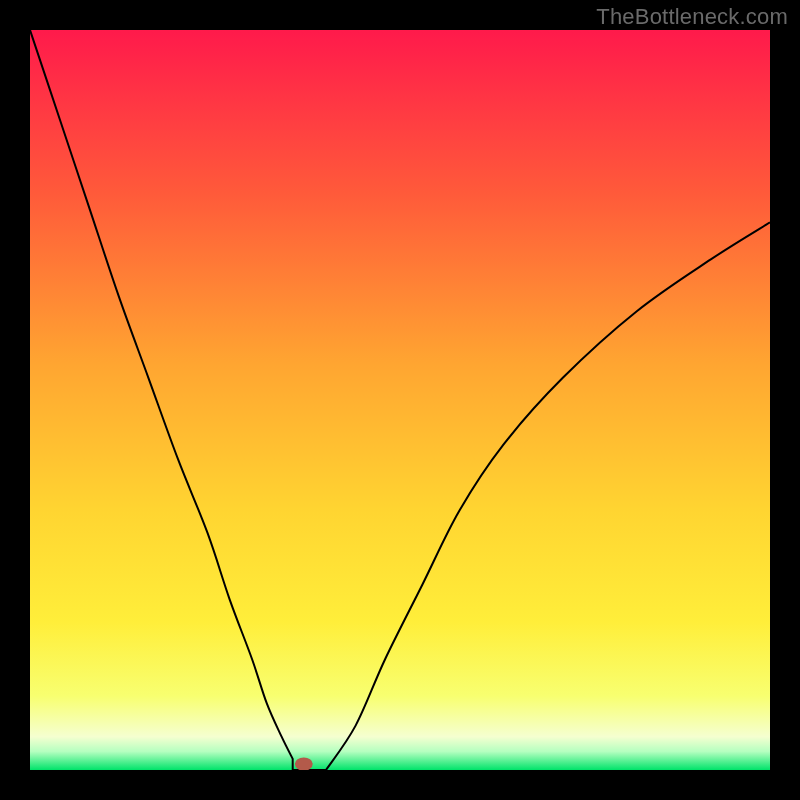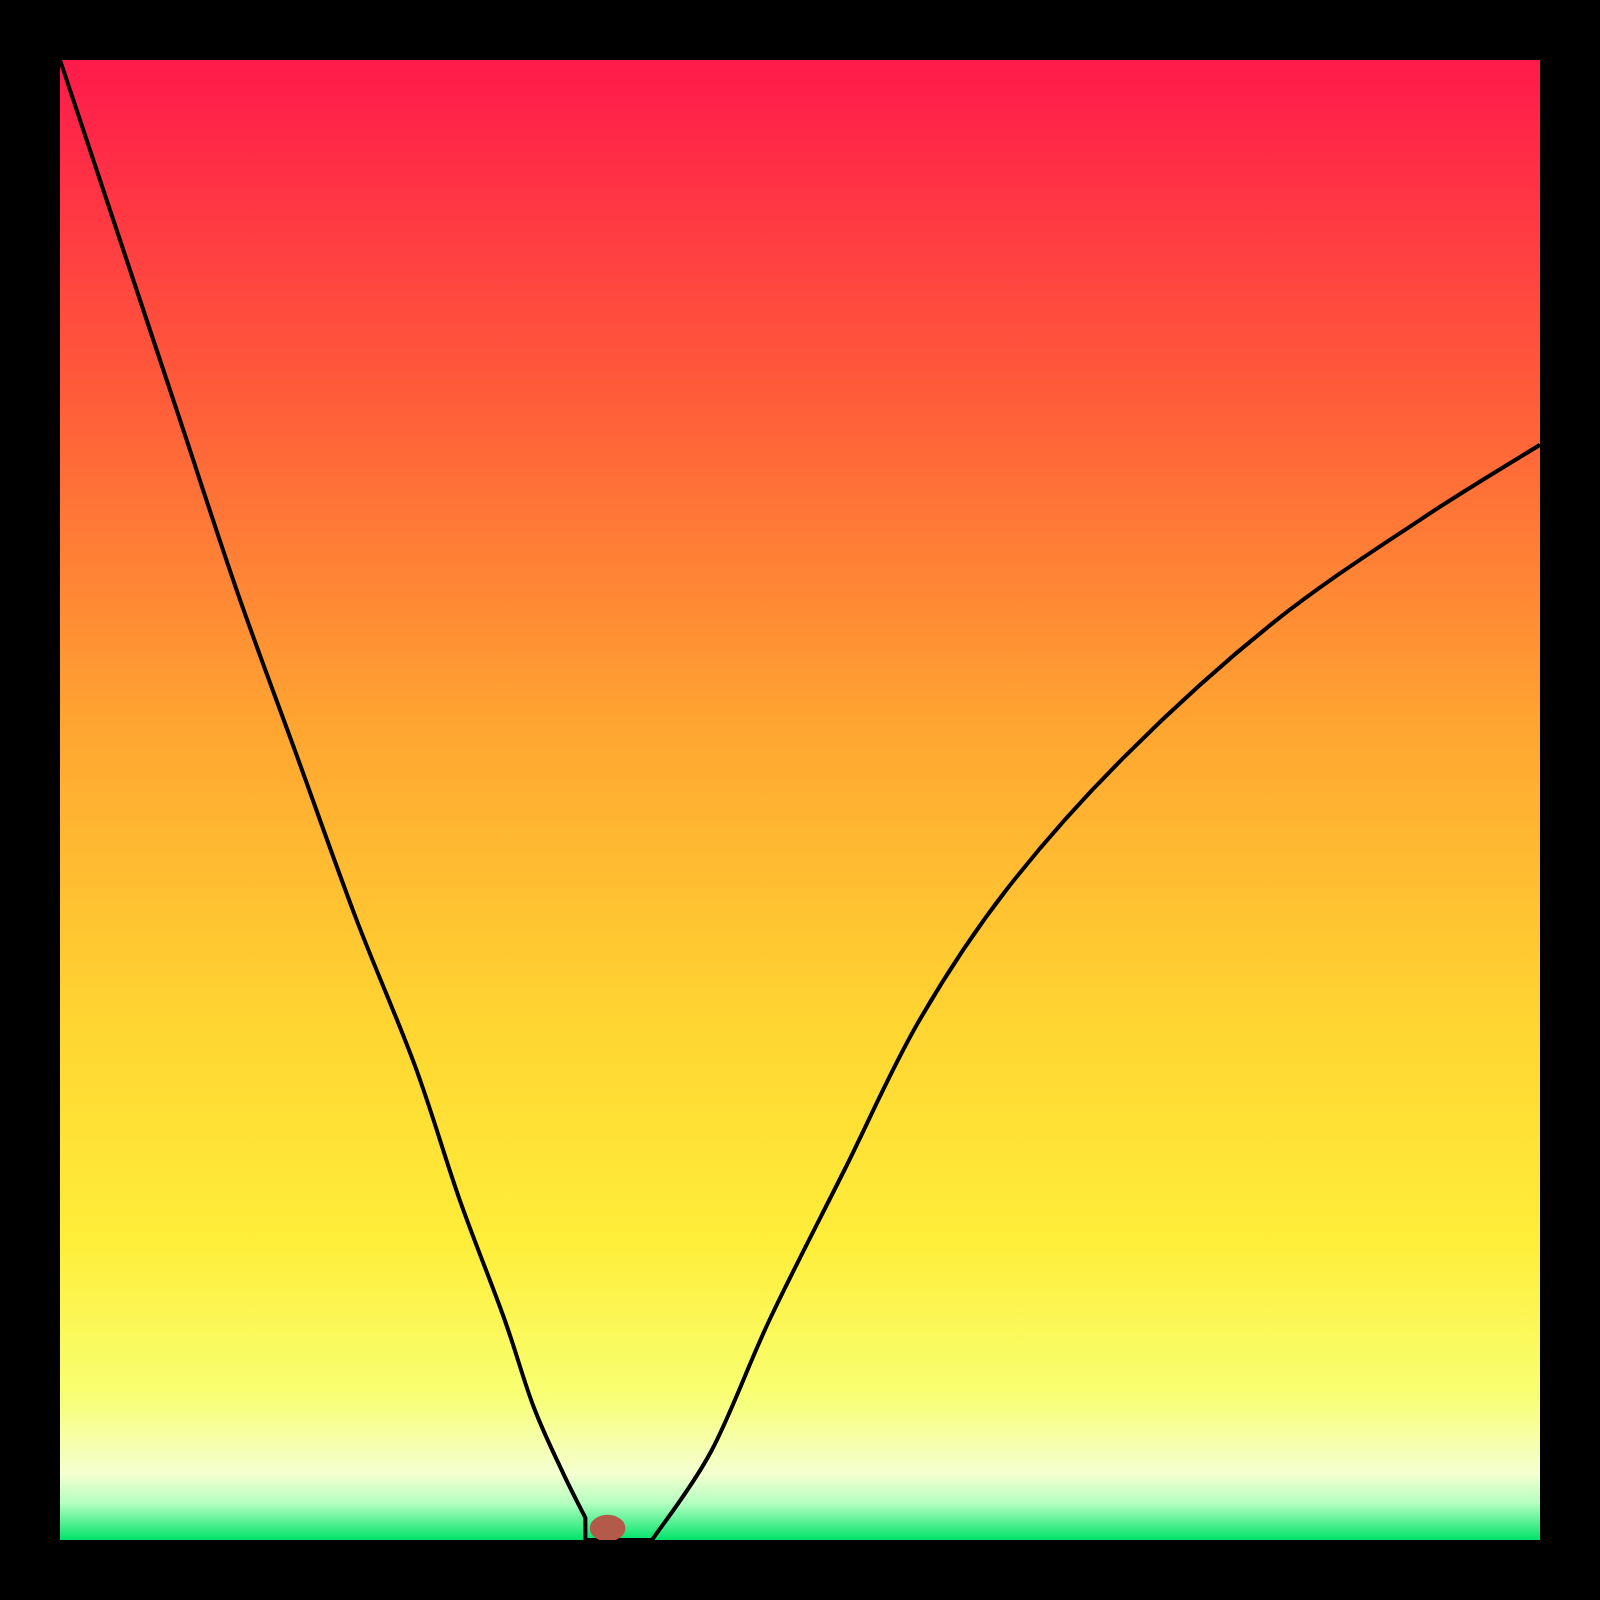--- a/index.html
+++ b/index.html
@@ -32,20 +32,21 @@
     font-size: 22px;
     font-weight: 500;
     letter-spacing: 0.2px;
   }
   svg { display: block; }
 </style>
 </head>
 <body>
 
 <div class="frame">
+  <div class="watermark">TheBottleneck.com</div>
   <div class="plot">
     <svg id="chart-svg" width="740" height="740" viewBox="0 0 100 100" preserveAspectRatio="none">
       <defs>
         <linearGradient id="bg-grad" x1="0" y1="0" x2="0" y2="1">
             <stop offset="0%" stop-color="#ff1a4b"></stop>
             <stop offset="22%" stop-color="#ff5a3a"></stop>
             <stop offset="45%" stop-color="#ffa531"></stop>
             <stop offset="65%" stop-color="#ffd531"></stop>
             <stop offset="80%" stop-color="#ffee3a"></stop>
             <stop offset="90%" stop-color="#f8ff70"></stop>

